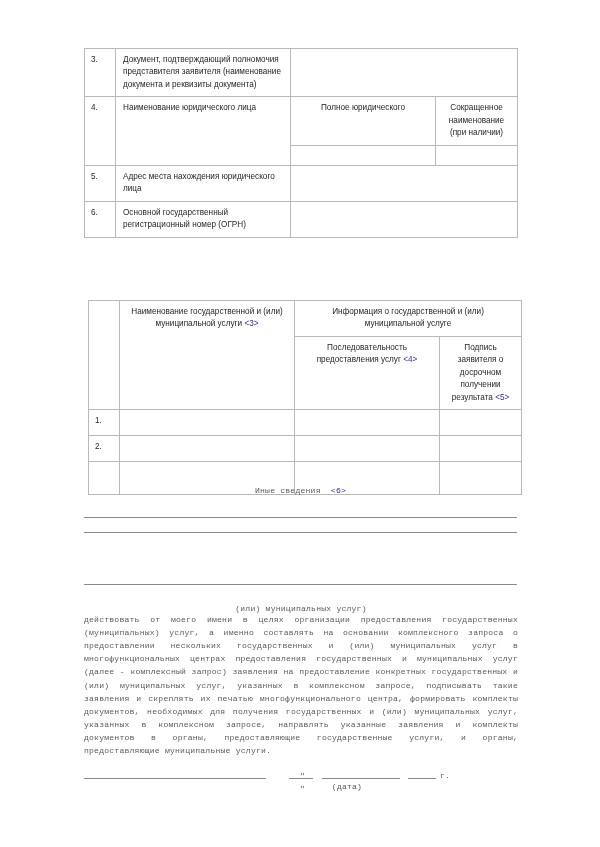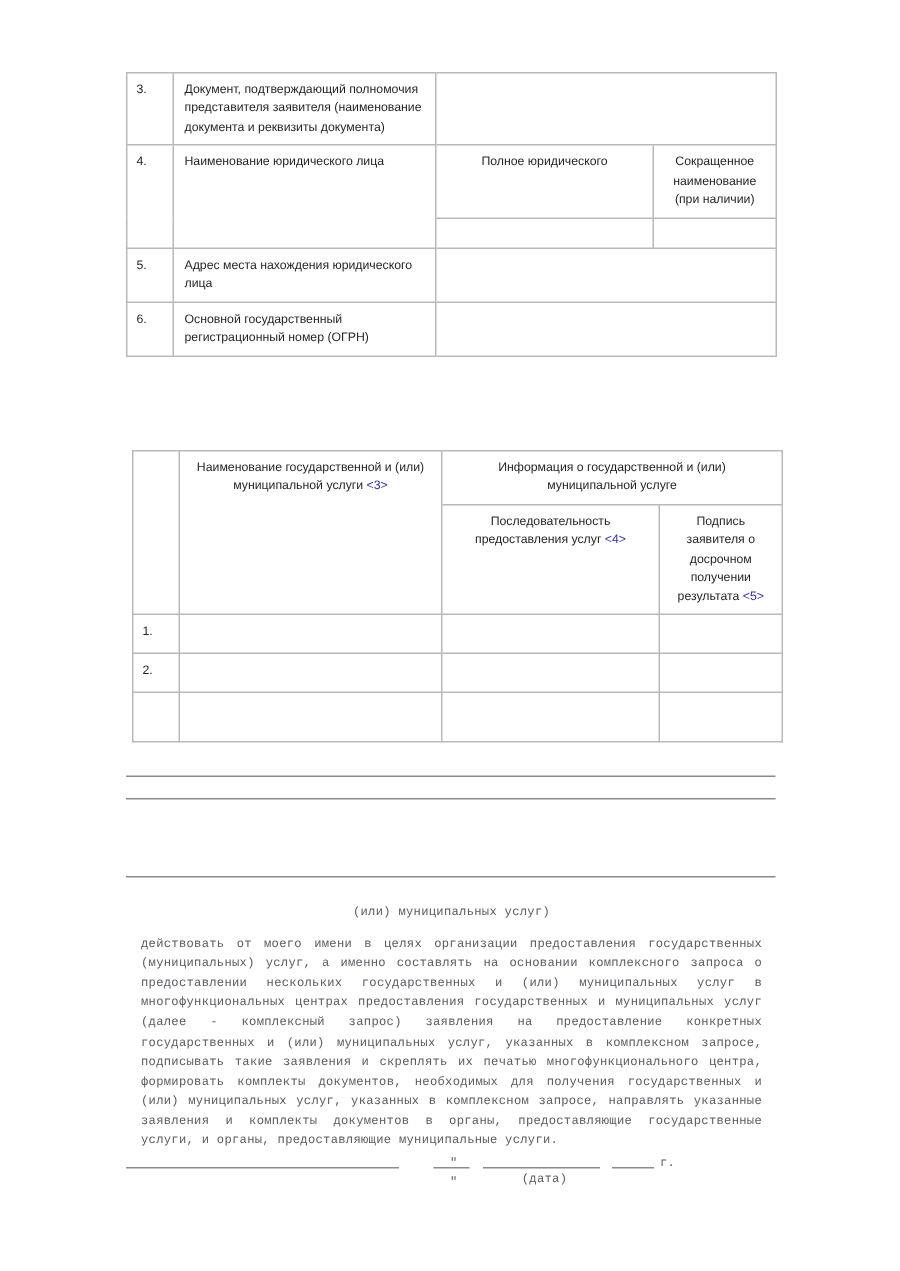--- a/index.html
+++ b/index.html
@@ -122,21 +122,21 @@
 
   .para-body {
     position: absolute;
     left: 84px;
     top: 613px;
     width: 434px;
     text-align: justify;
     text-justify: inter-word;
   }
   .para-body p {
-    margin: 10px;
+    margin: 0;
   }
 
   
   .sig-row {
     position: absolute;
     left: 84px;
     top: 778px;
     width: 434px;
     height: 34px;
   }
@@ -174,21 +174,21 @@
   .sig-line-month {
     position: absolute;
     left: 238px;
     top: 0px;
     width: 78px;
     border-top: 1px solid #8a8a92;
     height: 0;
   }
   .sig-cap-date {
     position: absolute;
-    left: 240px;
+    left: 224px;
     top: 2px;
     width: 78px;
     text-align: center;
   }
   .sig-line-year {
     position: absolute;
     left: 324px;
     top: 0px;
     width: 28px;
     border-top: 1px solid #8a8a92;
@@ -295,20 +295,21 @@
         <tr>
           <td class="num" style="height:22px"></td>
           <td class="blank"></td>
           <td class="blank"></td>
           <td class="blank"></td>
         </tr>
       </tbody>
     </table>
   </div>
 
+  <div class="mono other-info"><span>Иные сведения</span><span>  </span><span class="lnk">&lt;6&gt;</span></div>
 
   <div class="rule rule-a"></div>
   <div class="rule rule-b"></div>
 
 
   <div class="rule rule-c"></div>
 
   <div class="mono caption-mfc"><br><span>(или) муниципальных услуг)</span></div>
 
   <div class="mono para-body">

